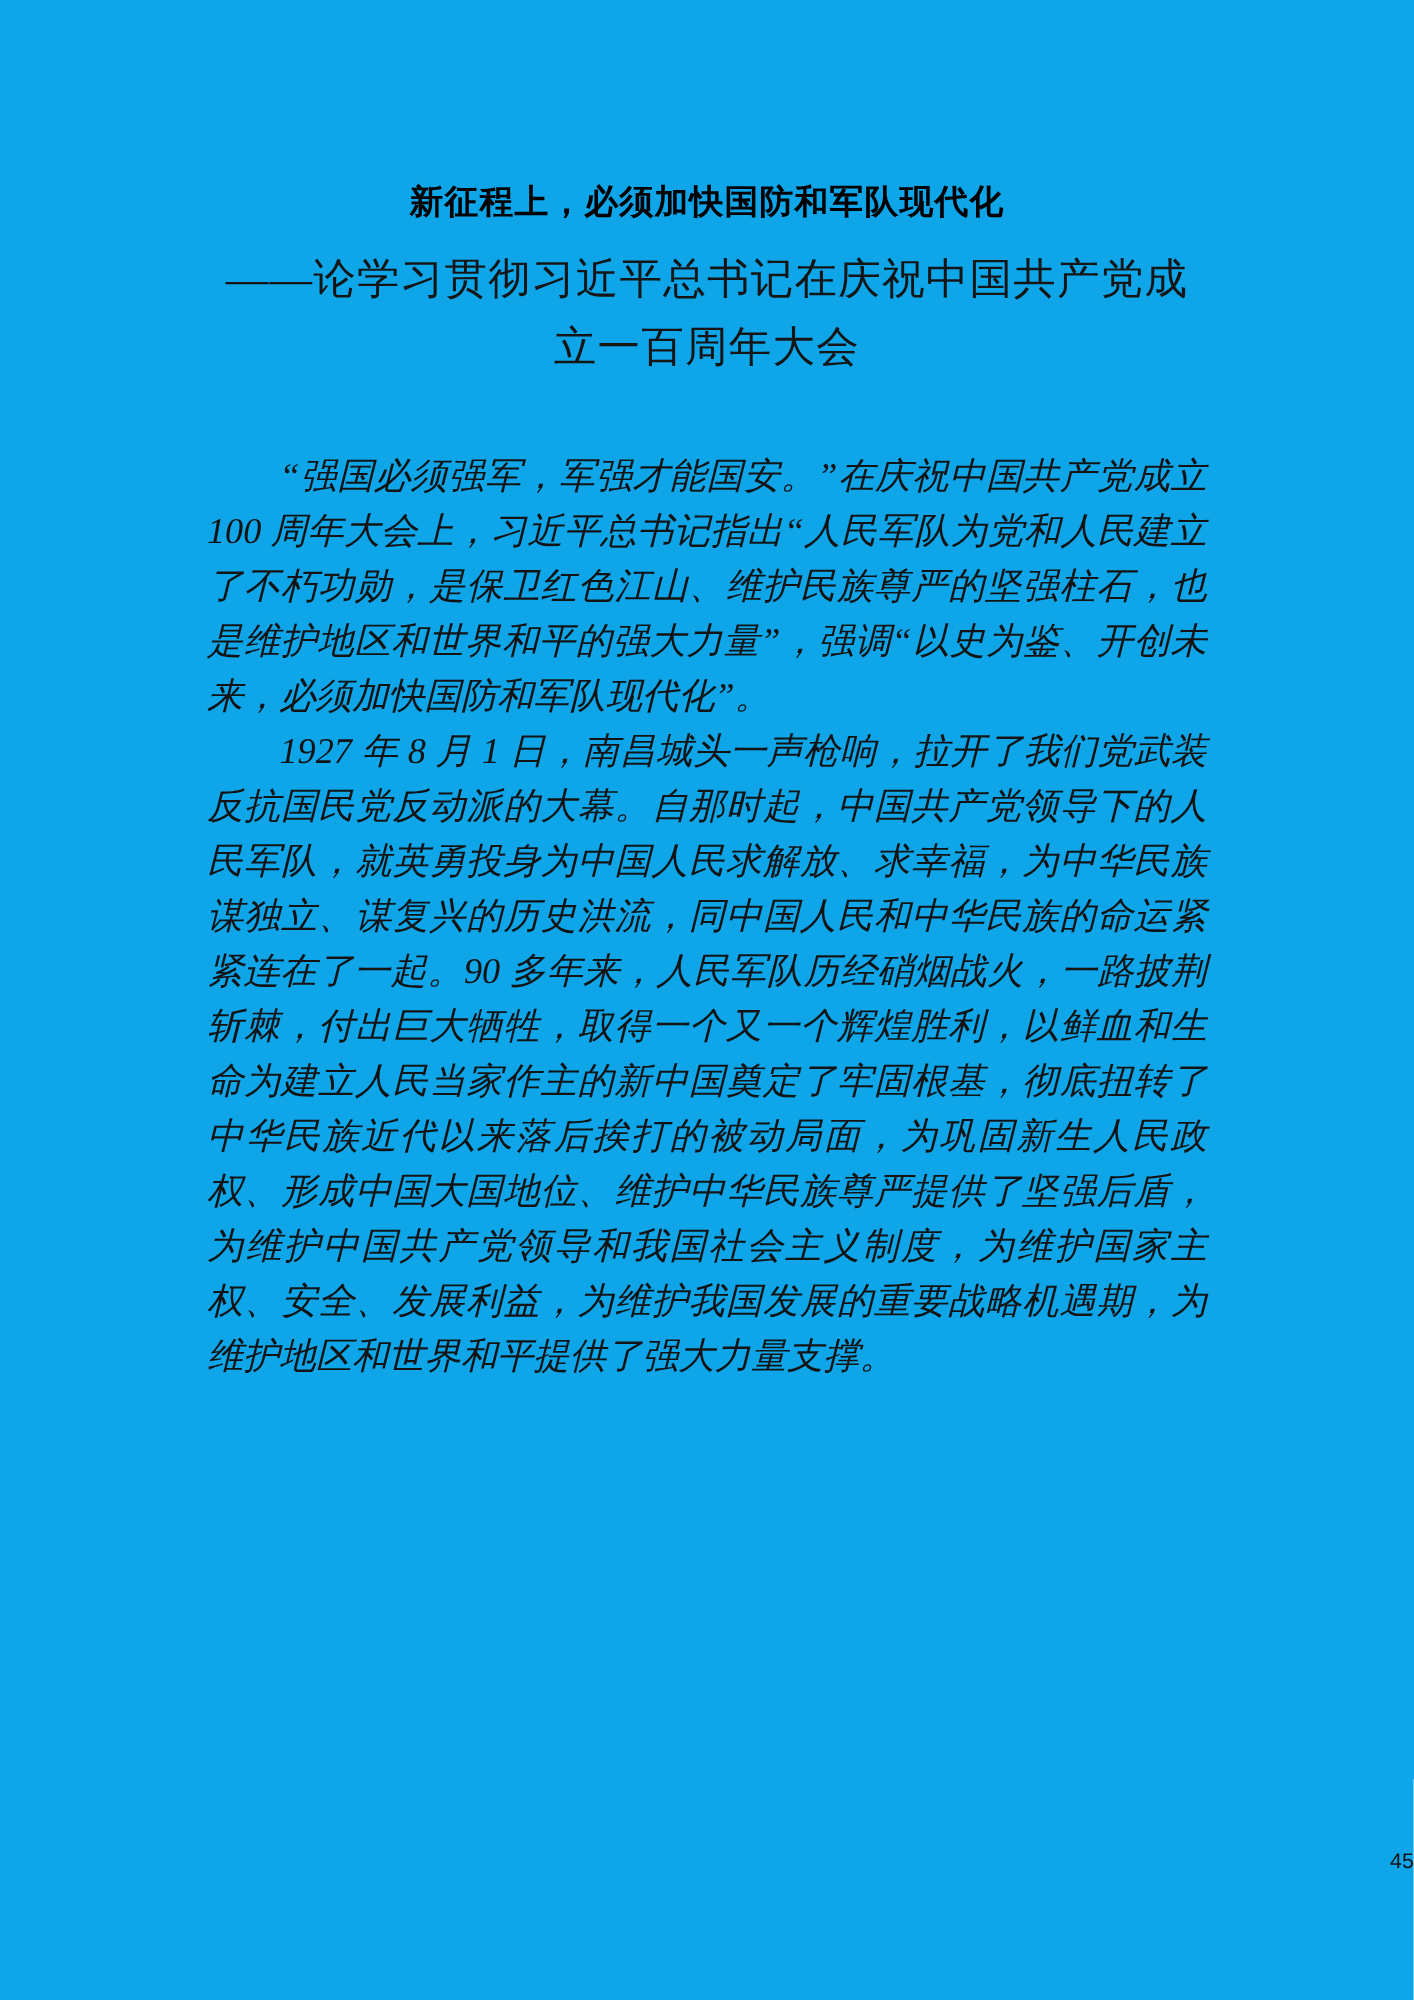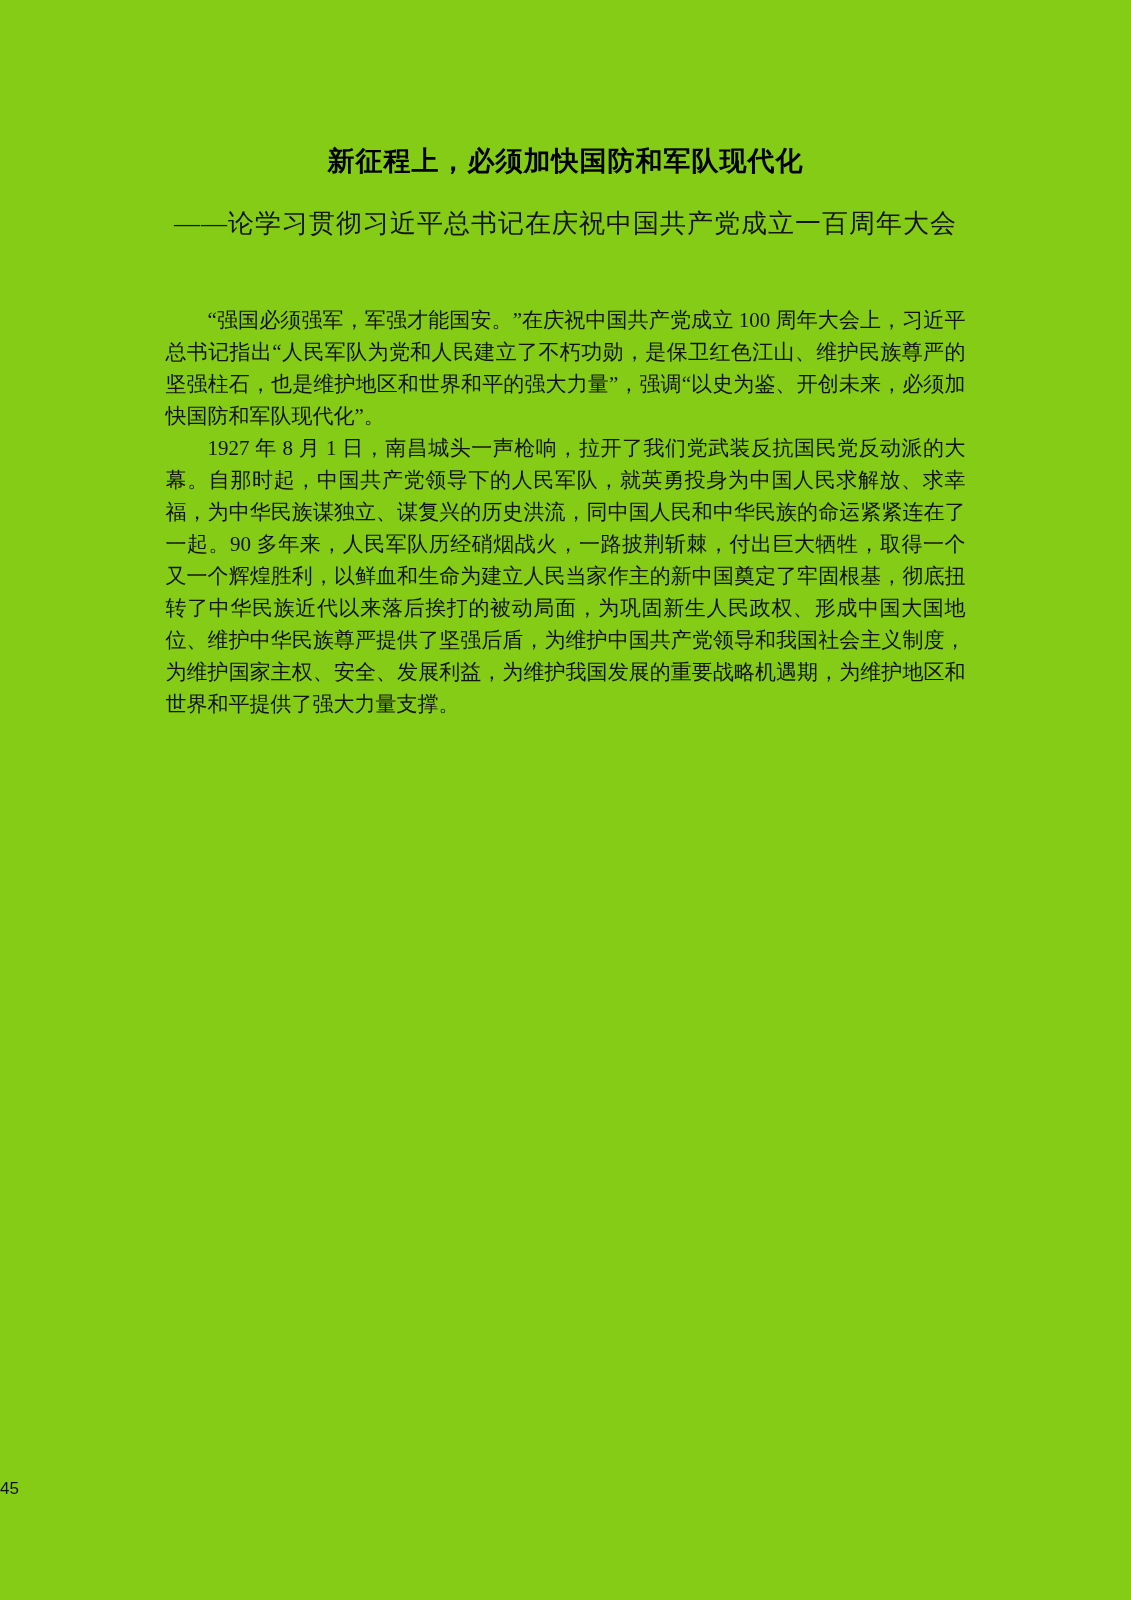--- a/index.html
+++ b/index.html
@@ -4,21 +4,21 @@
 <style>
   html, body {
     margin: 0;
     padding: 0;
     background: #ffffff;
   }
   .page {
     position: relative;
     width: 1131px;
     height: 1600px;
-    background: #84cc16;
+    background: #0ea5e9;
     overflow: hidden;
     color: #111111;
     font-family: "Liberation Serif", "DejaVu Serif", serif;
   }
   .content {
     width: 800px;
     margin: 0 auto;
     padding-top: 141px;
   }
   .title {
@@ -28,45 +28,46 @@
     font-size: 27px;
     line-height: 40px;
     text-align: center;
     color: #000000;
     letter-spacing: 1px;
   }
   .subtitle {
     margin-top: 15px;
   }
   .subtitle-line {
-    font-size: 26px;
+    font-size: 34px;
     line-height: 55px;
     text-align: center;
     color: #151515;
     letter-spacing: 1px;
   }
   .body-text {
     margin-top: 53px;
   }
   .body-text p {
     margin: 0;
-    font-size: 21px;
-    line-height: 32px;
+    font-size: 29px;
+    line-height: 44px;
     text-align: justify;
     text-justify: inter-ideograph;
     text-indent: 2em;
     color: #131313;
     letter-spacing: 0;
+    font-style: italic;
   }
   .footer {
     position: absolute;
     top: 1479px;
     left: 0;
     width: 100%;
-    text-align: left;
+    text-align: right;
     font-family: "Liberation Sans", "DejaVu Sans", sans-serif;
     font-size: 17px;
     color: #111111;
   }
 </style>
 </head>
 <body>
 
 <div class="page">
   <div class="content">

